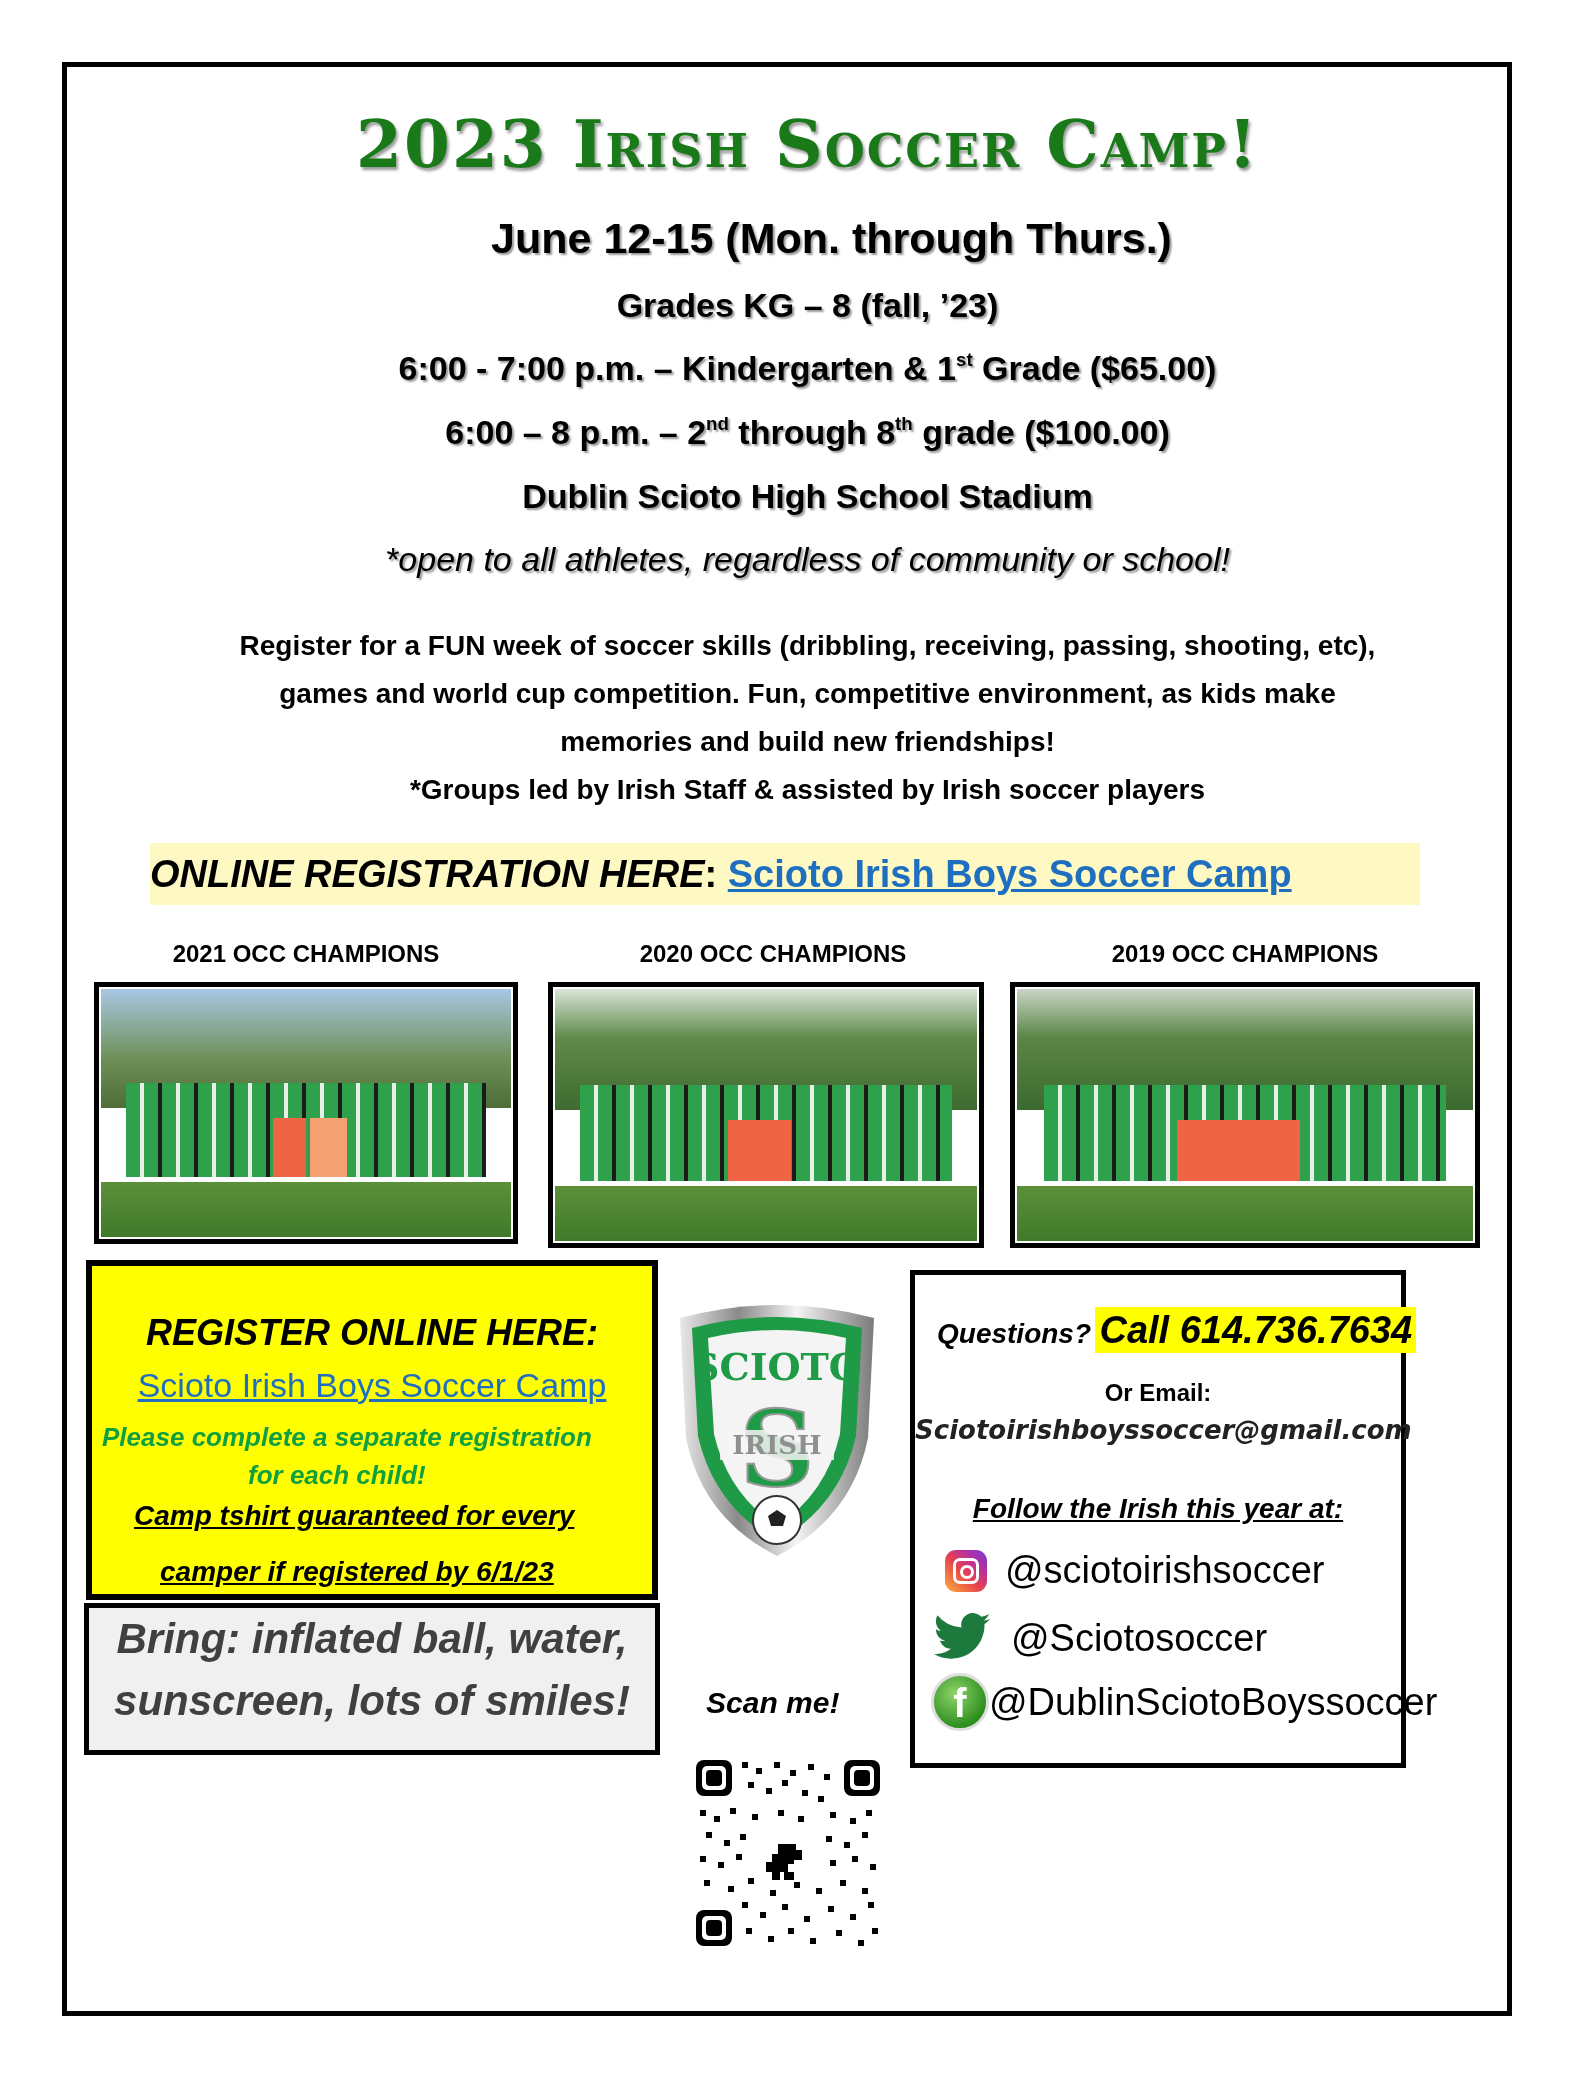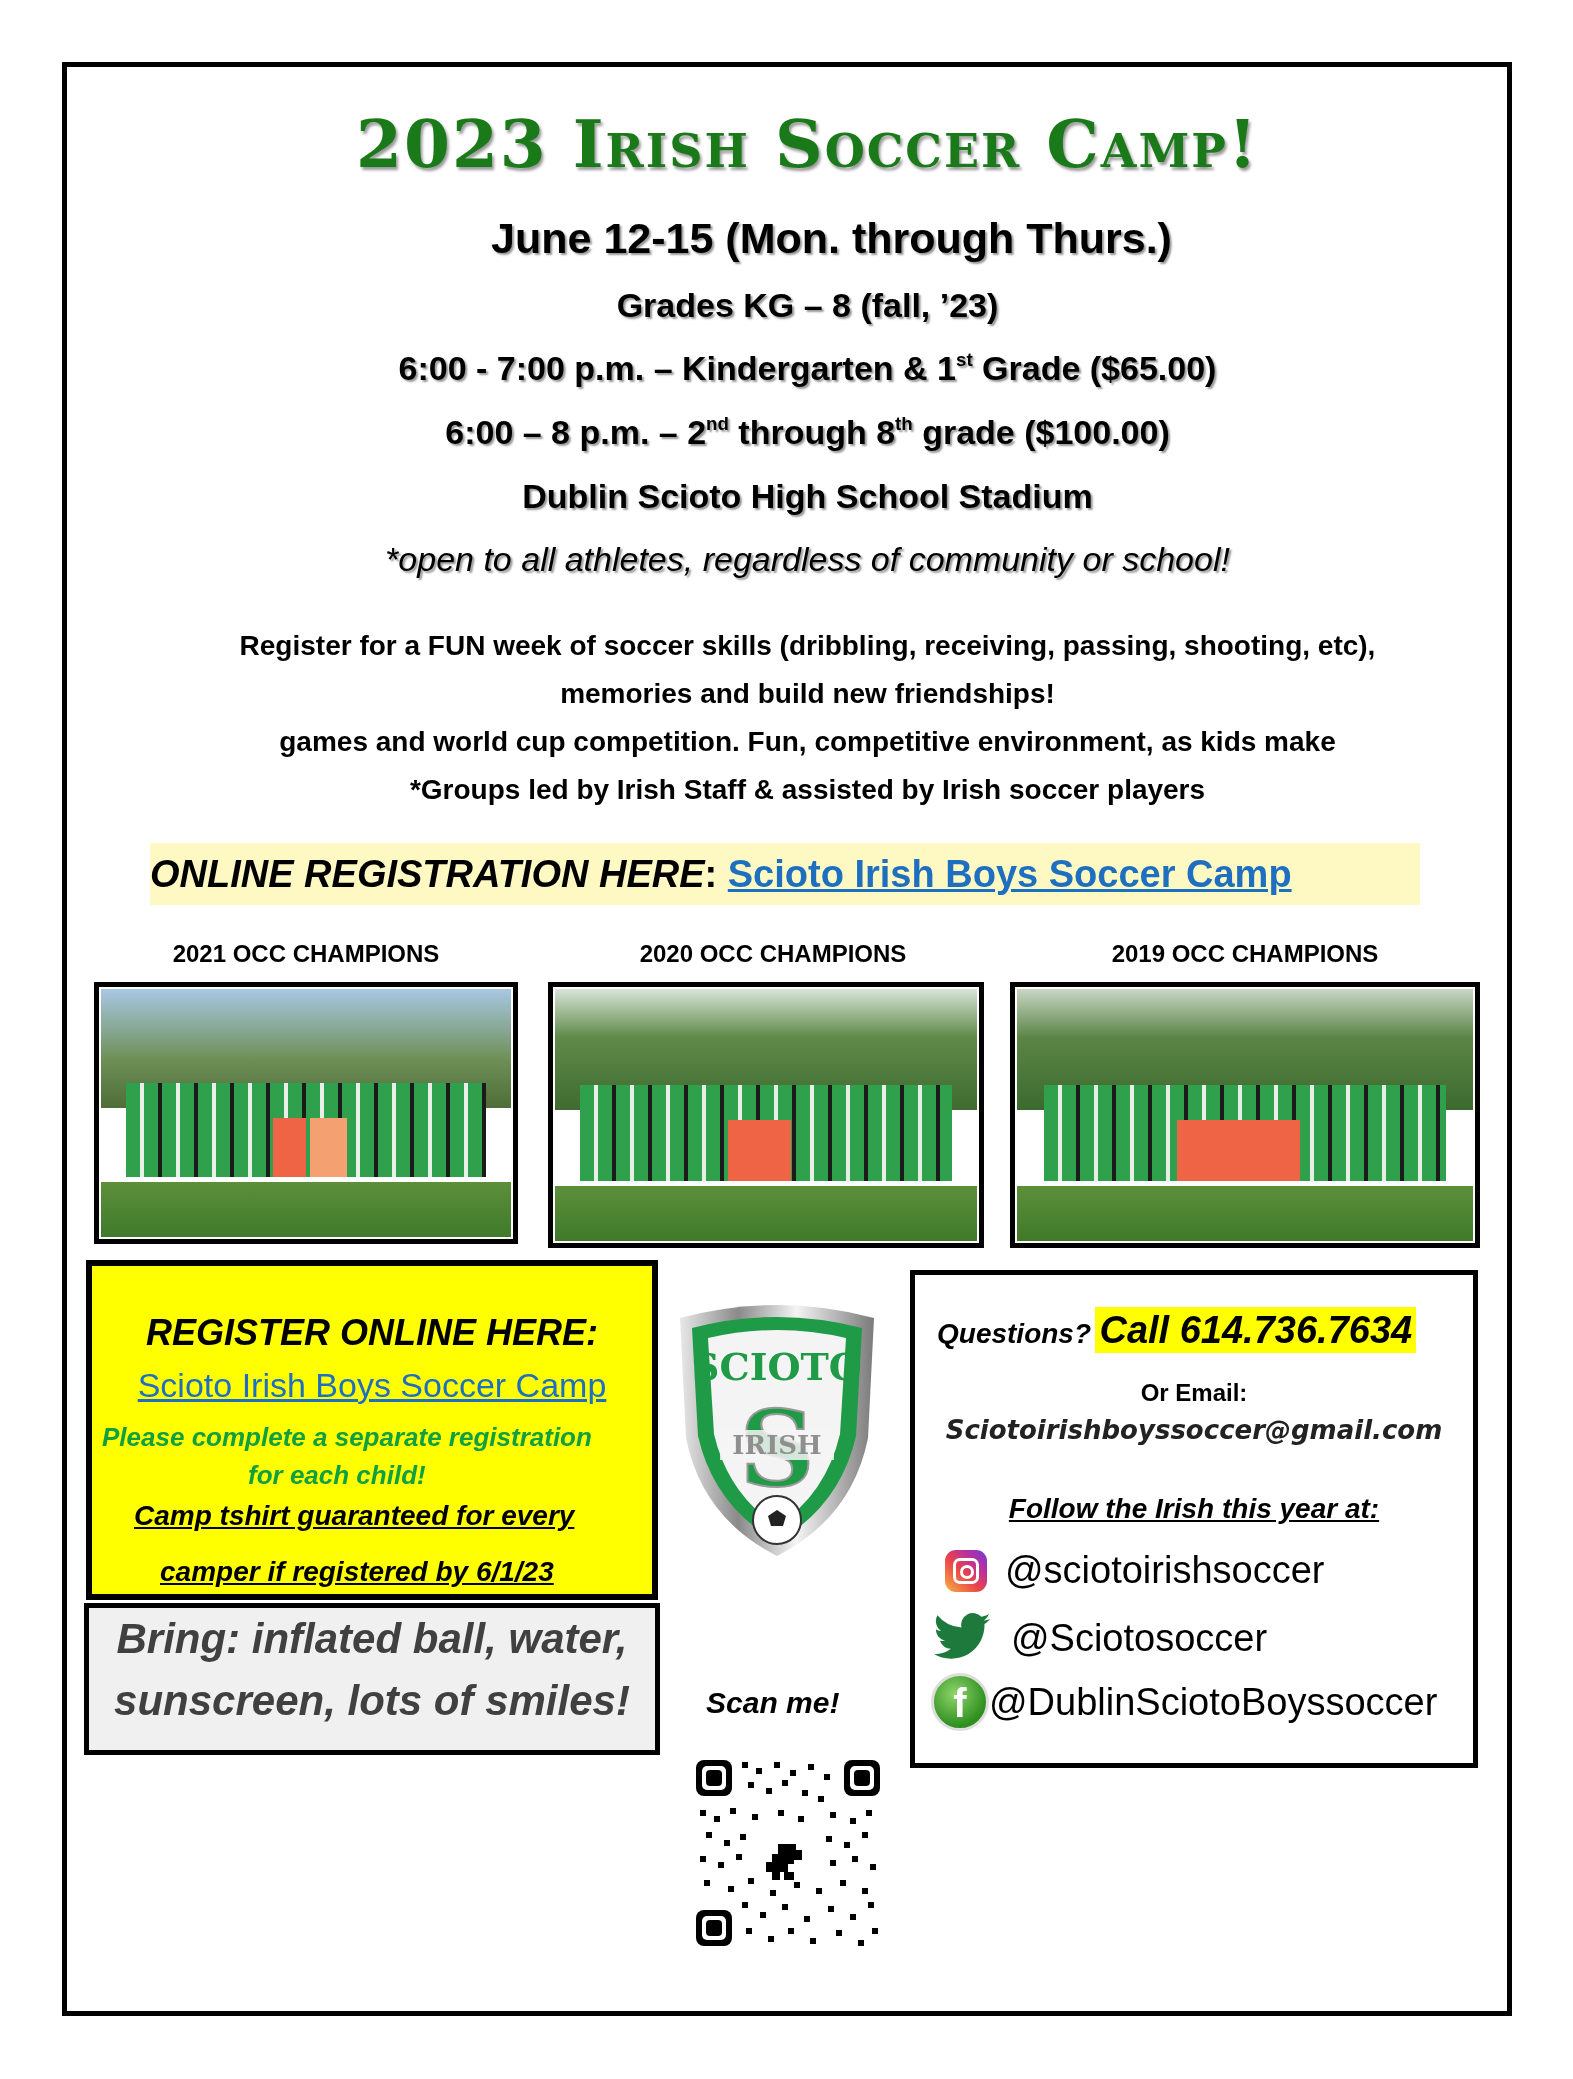--- a/index.html
+++ b/index.html
@@ -43,21 +43,21 @@
   .reg-box .g1 { position: absolute; left: 10px; top: 156px; font-size: 26px; font-weight: bold; font-style: italic; color: #10a040; }
   .reg-box .g2 { position: absolute; left: 156px; top: 194px; font-size: 26px; font-weight: bold; font-style: italic; color: #10a040; }
   .reg-box .u1 { position: absolute; left: 42px; top: 234px; font-size: 28px; font-weight: bold; font-style: italic; text-decoration: underline; }
   .reg-box .u2 { position: absolute; left: 68px; top: 290px; font-size: 28px; font-weight: bold; font-style: italic; text-decoration: underline; }
   .bring-box { left: 84px; top: 1603px; width: 576px; height: 152px; background: #f0f0f0;
                border: 5px solid #000; box-sizing: border-box; text-align: center; }
   .bring-box div { font-size: 42px; font-weight: bold; font-style: italic; color: #404040; line-height: 62px; }
   .shield { left: 672px; top: 1298px; width: 210px; height: 262px; }
   .scan { left: 706px; top: 1686px; font-size: 30px; font-weight: bold; font-style: italic; }
   .qr { left: 690px; top: 1752px; width: 190px; height: 200px; }
-  .contact-box { left: 910px; top: 1270px; width: 568px; height: 498px; border: 5px solid #000; box-sizing: border-box; background: #fff; }
+  .contact-box { left: 910px; top: 1270px; width: 496px; height: 498px; border: 5px solid #000; box-sizing: border-box; background: #fff; }
   .q-row { position: absolute; left: 22px; top: 34px; white-space: nowrap; }
   .q-label { font-size: 28px; font-weight: bold; font-style: italic; }
   .q-call { font-size: 38px; font-weight: bold; font-style: italic; background: #ffff00; padding: 2px 4px; }
   .or-email { position: absolute; left: 0; right: 0; top: 104px; text-align: center; font-size: 24px; font-weight: bold; }
   .email { position: absolute; left: 0; right: 0; top: 140px; text-align: center; font-family: "DejaVu Sans", sans-serif;
            font-size: 26px; font-weight: bold; font-style: italic; color: #222; }
   .follow { position: absolute; left: 0; right: 0; top: 218px; text-align: center; font-size: 28px; font-weight: bold; font-style: italic; text-decoration: underline; }
   .social { position: absolute; left: 16px; display: flex; align-items: center; }
   .social .handle { font-size: 38px; margin-left: 18px; }
   .ig { width: 42px; height: 42px; border-radius: 11px; background: linear-gradient(45deg, #f9b13f, #e8424b 45%, #b32fa6 75%, #6d3dd6);
@@ -75,22 +75,22 @@
 <div class="abs center title">2023 Irish Soccer Camp!</div>
 <div class="abs center l1">June 12-15 (Mon. through Thurs.)</div>
 <div class="abs center l2">Grades KG – 8 (fall, ’23)</div>
 <div class="abs center l3"><span>6:00 - 7:00 p.m. – Kindergarten &amp; 1</span><sup>st</sup><span> Grade ($65.00)</span></div>
 <div class="abs center l4"><span>6:00 – 8 p.m. – 2</span><sup>nd</sup><span> through 8</span><sup>th</sup><span> grade ($100.00)</span></div>
 <div class="abs center l5">Dublin Scioto High School Stadium</div>
 <div class="abs center l6">*open to all athletes, regardless of community or school!</div>
 
 <div class="abs center desc">
   <div>Register for a FUN week of soccer skills (dribbling, receiving, passing, shooting, etc),</div>
+  <div>games and world cup competition. Fun, competitive environment, as kids make</div>
   <div>memories and build new friendships!</div>
-  <div>games and world cup competition. Fun, competitive environment, as kids make</div>
   <div>*Groups led by Irish Staff &amp; assisted by Irish soccer players</div>
 </div>
 
 <div class="abs reg-banner">
   <span class="reg-label">ONLINE REGISTRATION HERE</span><span>: </span><span class="link">Scioto Irish Boys Soccer Camp</span>
 </div>
 
 <div class="abs cap" style="left:96px;width:420px;">2021 OCC CHAMPIONS</div>
 <div class="abs cap" style="left:548px;width:450px;">2020 OCC CHAMPIONS</div>
 <div class="abs cap" style="left:1010px;width:470px;">2019 OCC CHAMPIONS</div>

